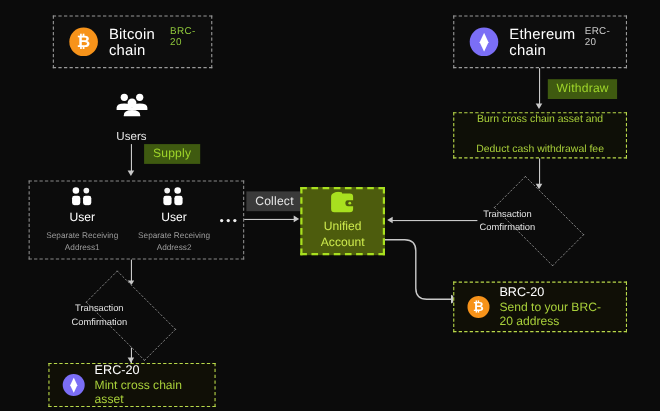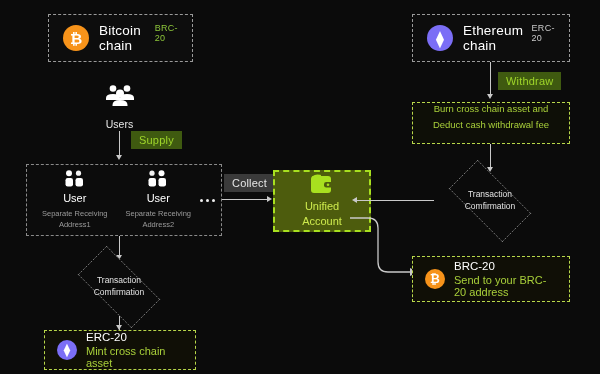--- a/index.html
+++ b/index.html
@@ -41,21 +41,21 @@
     font-size: 11px; padding: 3px 8px; letter-spacing: .2px;
     display: inline-block; white-space: nowrap;
   }
   .badge.green { background: #3f5a10; color: #9fd62a; }
   .badge.grey  { background: #3a3a3a; color: #e6e6e6; }
 
   
   .green-box {
     border: 1px dashed #b8d84a;
     background: #0e0f07;
-    display: flex; align-items: center; justify-content: flex-start;
+    display: flex; align-items: center; justify-content: space-between;
     flex-direction: column; gap: 3px;
     text-align: center;
   }
   .green-line { font-size: 9.5px; color: #a8cf3a; line-height: 1.35; }
 
   
   .token-box {
     border: 1px dashed #b8d84a;
     background: #100f06;
     display: flex; align-items: center; gap: 9px;
@@ -85,21 +85,21 @@
   
   .unified {
     border: 2px dashed #a8e01f;
     background: #4d5c0d;
     display: flex; flex-direction: column; align-items: center;
     justify-content: center; gap: 5px;
   }
   .unified-label { font-size: 11px; color: #cdea4d; text-align: center; line-height: 1.35; }
 
   
-  .diamond-wrap { display: flex; align-items: center; justify-content: center; }
+  .diamond-wrap { display: flex; align-items: center; }
   .diamond-shape {
     position: absolute; inset: 0;
     border: 1px dashed #9a9a9a;
     transform: rotate(45deg) scale(.70);
     background: #0b0b0b;
   }
   .diamond-text {
     position: relative; z-index: 2;
     font-size: 8.5px; color: #e3e3e3; text-align: center; line-height: 1.4;
   }
@@ -190,21 +190,21 @@
       <i></i>
       <i></i>
     </div>
   </div>
 
   <div class="abs hline" style="left:222px; top:199px; width:48px;"></div>
   <div class="abs arrow-r" style="left:267px; top:196px;"></div>
 
   <div class="abs badge grey" style="left:224px; top:174px;">Collect</div>
 
-  <div class="abs unified" style="left:273px; top:170px; width:98px; height:62px;">
+  <div class="abs unified" style="left:273px; top:170px; width:77px; height:62px;">
     <svg width="26" height="20" viewBox="0 0 26 20">
       <path d="M2 5 q0-3 3-3 h14 q3 0 3 3 v11 q0 3-3 3 H5 q-3 0-3-3 Z" fill="#a8e01f"></path>
       <rect x="15" y="8" width="9" height="5.5" rx="2.2" fill="#4d5c0d"></rect>
       <circle cx="19" cy="10.7" r="1.3" fill="#a8e01f"></circle>
       <path d="M4 3 q3-2.4 7-1.2" stroke="#a8e01f" stroke-width="2" fill="none" stroke-linecap="round"></path>
     </svg>
     <div class="unified-label">
       <span>Unified</span><br>
       <span>Account</span>
     </div>

